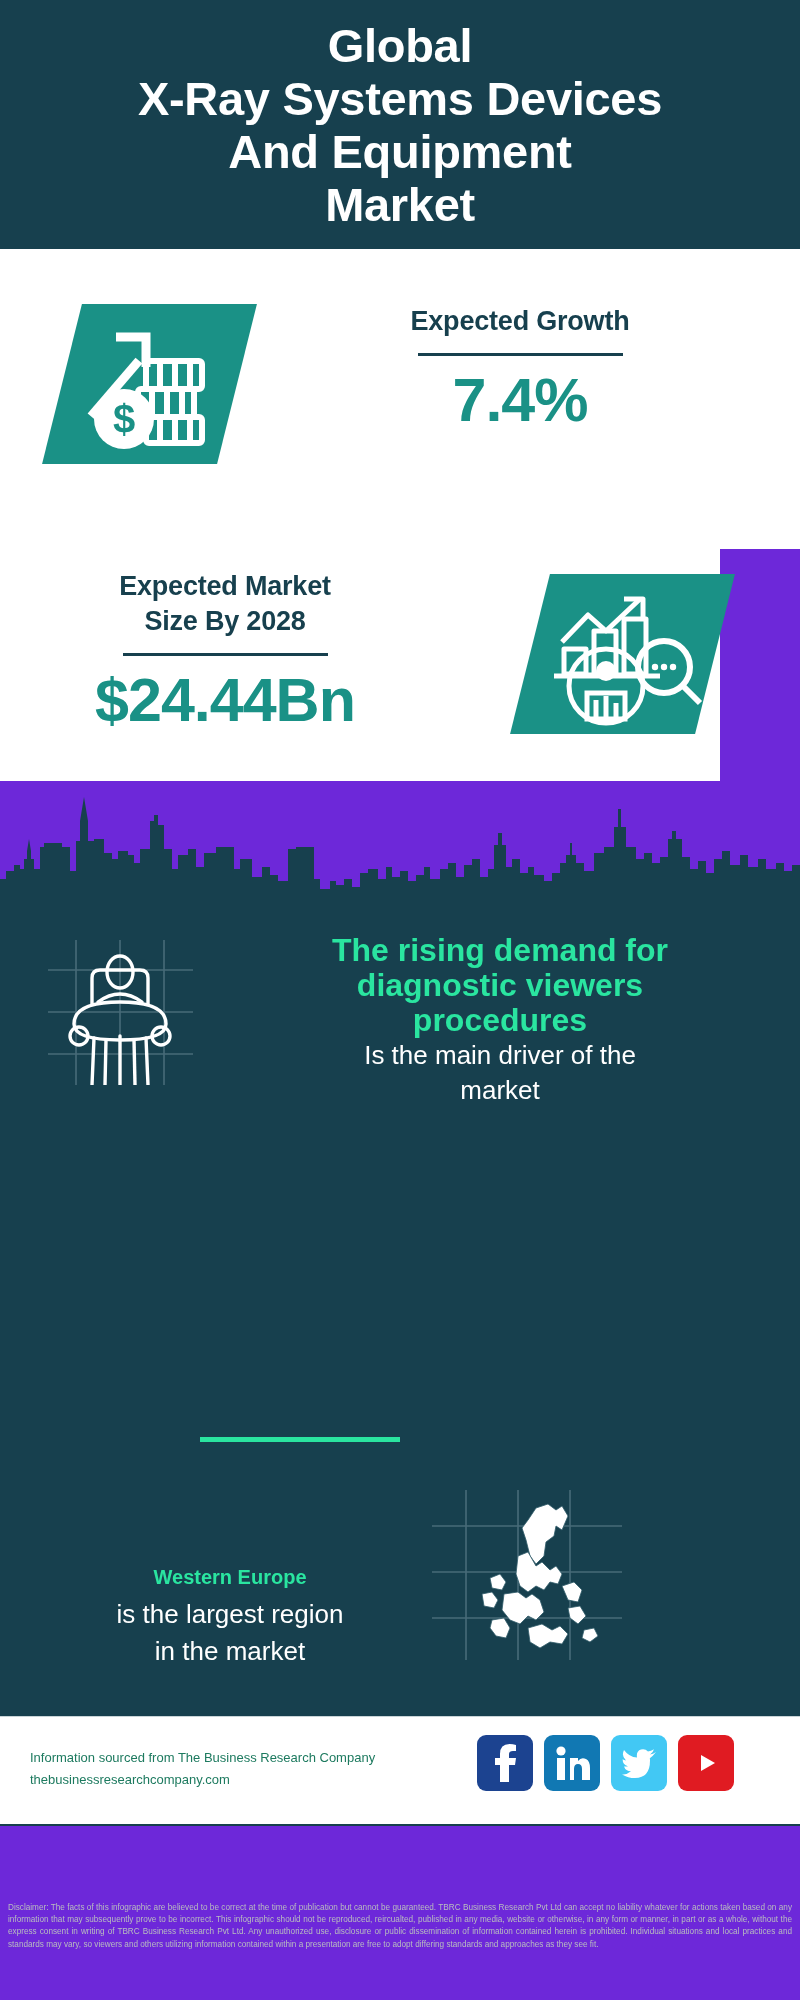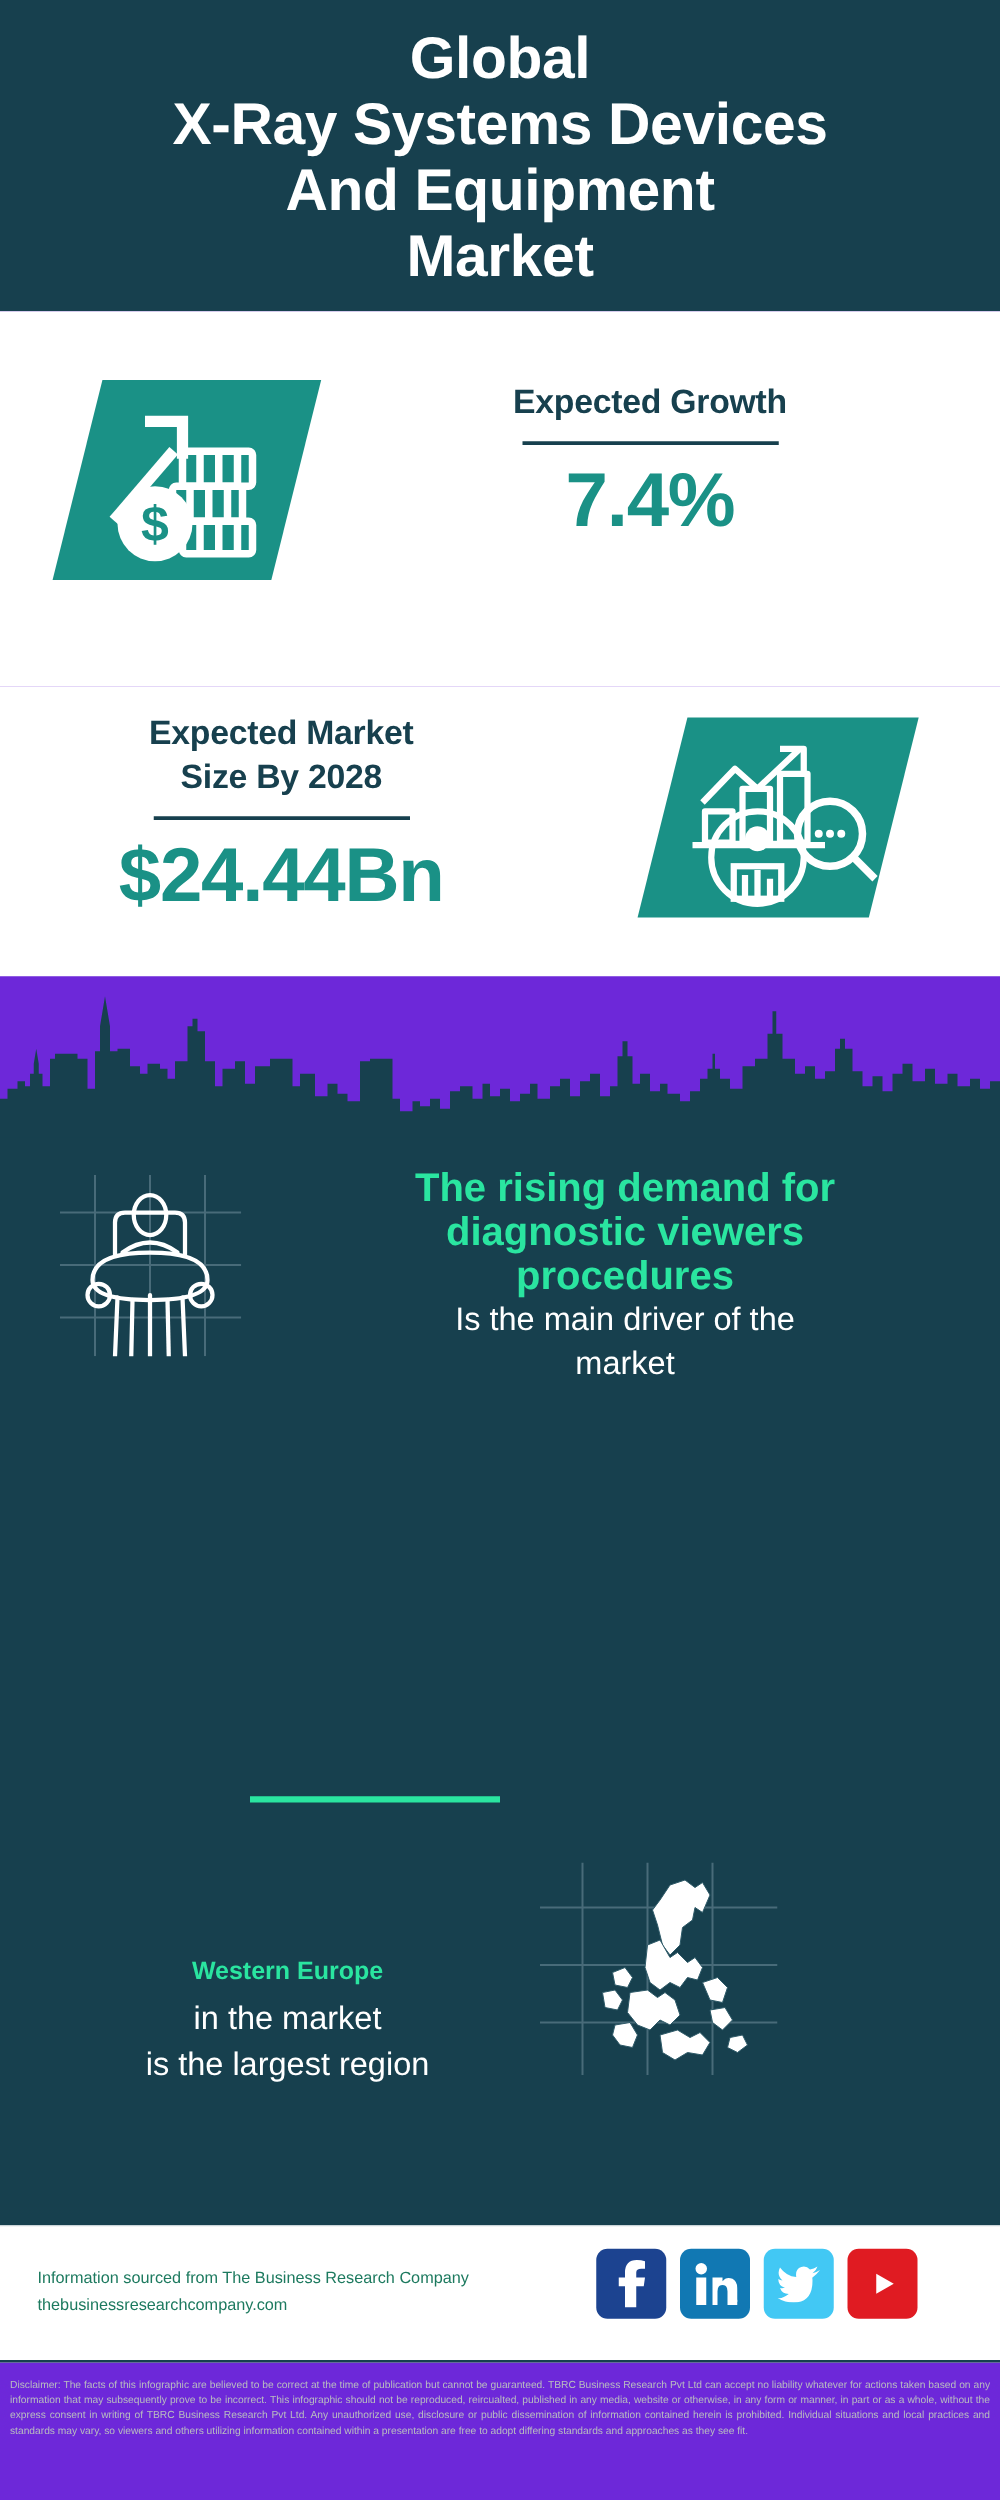--- a/index.html
+++ b/index.html
@@ -53,21 +53,21 @@
     width:205px; height:3px; background:#17404e;
     margin:14px auto 10px auto;
   }
   .stat-value {
     font-size:61px; font-weight:bold; color:#1a9186; line-height:68px;
     letter-spacing:-1px;
   }
 
   
   .stat2 {
-    position:absolute; left:0; top:549px; width:800px; height:232px;
+    position:absolute; left:0; top:549px; width:720px; height:232px;
     background:#ffffff;
   }
   .stat2-text {
     position:absolute; left:25px; top:20px; width:400px; text-align:center;
   }
   .rule-dark2 {
     width:205px; height:3px; background:#17404e;
     margin:14px auto 10px auto;
   }
   .para2 { left:530px; top:25px; width:185px; height:160px; }
@@ -113,21 +113,21 @@
   .region-hl {
     color:#2ae5a0; font-size:20px; font-weight:bold; line-height:38px;margin-top:48px;
   }
   .region-sub { color:#ffffff; font-size:26px; line-height:37px; }
   .icon-map {
     position:absolute; left:432px; top:0px; width:190px; height:170px;
   }
 
   
   .footer {
-    position:absolute; left:0; top:1780px; width:800px; height:110px;
+    position:absolute; left:0; top:1716px; width:800px; height:110px;
     background:#ffffff; border-top:1px solid #c9d4d8;
     border-bottom:2px solid #17404e;
   }
   .src-text {
     position:absolute; left:30px; top:30px; width:420px;
     color:#1d7a5f; font-size:13px; line-height:22px;
   }
   .socials {
     position:absolute; left:477px; top:18px; display:flex; gap:11px;
   }
@@ -293,22 +293,22 @@
         <div class="wht">Is the main driver of the</div>
         <div class="wht">market</div>
       </div>
     </div>
 
     <div class="rule-green"></div>
 
     <div class="region-row">
       <div class="region-text">
         <div class="region-hl">Western Europe</div>
+        <div class="region-sub">is the largest region</div>
         <div class="region-sub">in the market</div>
-        <div class="region-sub">is the largest region</div>
       </div>
 
       <svg class="icon-map" viewBox="0 0 190 170">
         <g stroke="#486b79" stroke-width="1.6" fill="none">
           <line x1="0" y1="36" x2="190" y2="36"></line>
           <line x1="0" y1="82" x2="190" y2="82"></line>
           <line x1="0" y1="128" x2="190" y2="128"></line>
           <line x1="34" y1="0" x2="34" y2="170"></line>
           <line x1="86" y1="0" x2="86" y2="170"></line>
           <line x1="138" y1="0" x2="138" y2="170"></line>

